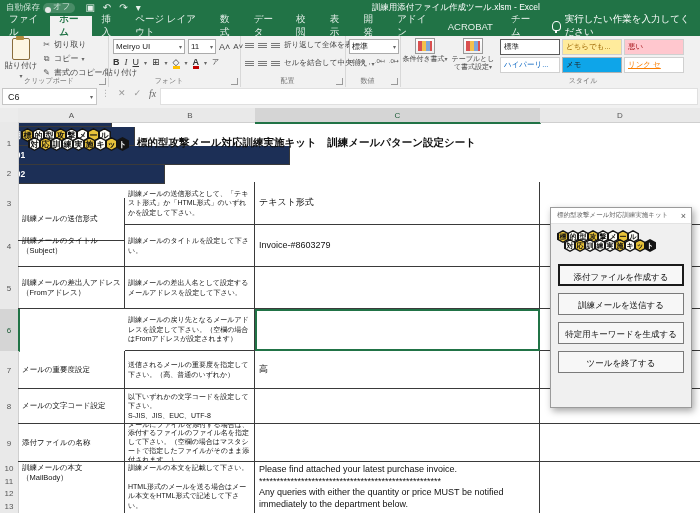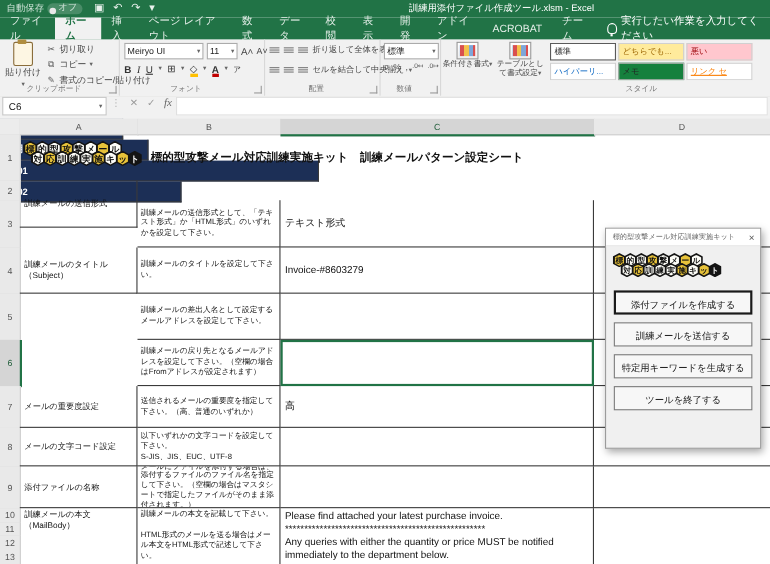--- a/index.html
+++ b/index.html
@@ -60,21 +60,21 @@
   .stylebig{position:absolute;top:2px;width:46px;text-align:center;font-size:7px;color:#444;line-height:1.15;}
   .sb1{left:2px;} .sb2{left:50px;}
   .sgrid{width:18px;height:14px;margin:0 auto 1px;border:1px solid #9a9a9a;background:linear-gradient(#fff,#eee);position:relative;}
   .sgrid:before{content:"";position:absolute;inset:2px;background:repeating-linear-gradient(90deg,#d94f4f 0 4px,#f3c04b 4px 8px,#7ea6d9 8px 12px);}
   .gallery{position:absolute;left:100px;top:3px;display:grid;grid-template-columns:60px 60px 60px;grid-auto-rows:16px;gap:2px;width:186px;overflow:hidden;}
   .gcell{border:1px solid #d0d0d0;background:#fff;font-size:7.5px;display:flex;align-items:center;padding:0 3px;white-space:nowrap;overflow:hidden;color:#222;}
   .gc-normal{border:1.5px solid #5a5a5a;}
   .gc-neutral{background:#ffeb9c;color:#9c6500;}
   .gc-bad{background:#ffc7ce;color:#9c0006;}
   .gc-hyper{color:#0563c1;}
-  .gc-memo{background:#15803d;border:1px solid #b2b2b2;}
+  .gc-memo{background:#0ea5e9;border:1px solid #b2b2b2;}
   .gc-link{color:#fa7d00;text-decoration:underline;}
 
   
   .formulabar{position:absolute;left:0;top:88px;width:700px;height:20px;background:#f1f1f1;border-bottom:1px solid #d4d4d4;display:flex;align-items:flex-start;}
   .namebox{width:88px;height:15px;background:#fff;border:1px solid #c6c6c6;margin-left:2px;display:flex;align-items:center;font-size:9px;color:#222;padding-left:5px;}
   .namebox .caret{margin-left:auto;margin-right:3px;}
   .fb-sep{color:#b5b5b5;font-size:9px;margin:0 4px;}
   .fb-btn{color:#9a9a9a;font-size:9px;margin:0 4px;}
   .fx{font-family:"Liberation Serif",serif;font-style:italic;color:#666;font-size:10px;margin:0 4px;}
   .fb-input{flex:1;height:15px;background:#fff;border:1px solid #e0e0e0;margin-right:2px;font-size:9px;}
@@ -328,31 +328,33 @@
         <div class="logo-row"><span class="hex hex-y"><span class="hex-in">標</span></span><span class="hex hex-w"><span class="hex-in">的</span></span><span class="hex hex-w"><span class="hex-in">型</span></span><span class="hex hex-y"><span class="hex-in">攻</span></span><span class="hex hex-w"><span class="hex-in">撃</span></span><span class="hex hex-w"><span class="hex-in">メ</span></span><span class="hex hex-y"><span class="hex-in">ー</span></span><span class="hex hex-w"><span class="hex-in">ル</span></span></div>
         <div class="logo-row"><span class="hex hex-w"><span class="hex-in">対</span></span><span class="hex hex-y"><span class="hex-in">応</span></span><span class="hex hex-w"><span class="hex-in">訓</span></span><span class="hex hex-w"><span class="hex-in">練</span></span><span class="hex hex-w"><span class="hex-in">実</span></span><span class="hex hex-y"><span class="hex-in">施</span></span><span class="hex hex-w"><span class="hex-in">キ</span></span><span class="hex hex-y"><span class="hex-in">ッ</span></span><span class="hex hex-b"><span class="hex-in">ト</span></span></div>
       </div>
     <div class="row1-title">標的型攻撃メール対応訓練実施キット　訓練メールパターン設定シート</div>
 
     <div class="navy cA" style="top:56px;height:18px;">パターンID</div>
     <div class="navy cB" style="top:56px;height:18px;">説明</div>
     <div class="navy cC" style="top:56px;height:18px;">M001</div>
     <div class="navy cD" style="top:56px;height:18px;">M002</div>
 
-    <div class="cell cA lblA" style="top:56px;height:43px;">訓練メールの送信形式</div>
+    <div class="cell cA lblA" style="top:90px;height:43px;">訓練メールの送信形式</div>
     <div class="cell cB lblB" style="top:74px;height:43px;">訓練メールの送信形式として、「テキスト形式」か「HTML形式」のいずれかを設定して下さい。</div>
     <div class="cell cC valC" style="top:74px;height:43px;">テキスト形式</div>
     <div class="cell cD" style="top:74px;height:43px;"></div>
 
     <div class="cell cA lblA" style="top:117px;height:42px;">訓練メールのタイトル
 （Subject）</div>
     <div class="cell cB lblB" style="top:117px;height:42px;">訓練メールのタイトルを設定して下さい。</div>
     <div class="cell cC valC" style="top:117px;height:42px;">Invoice-#8603279</div>
     <div class="cell cD" style="top:117px;height:42px;"></div>
 
+    <div class="cell cA lblA" style="top:159px;height:42px;">訓練メールの差出人アドレス
+（Fromアドレス）</div>
     <div class="cell cB lblB" style="top:159px;height:42px;">訓練メールの差出人名として設定するメールアドレスを設定して下さい。</div>
     <div class="cell cC valC" style="top:159px;height:42px;"></div>
     <div class="cell cD" style="top:159px;height:42px;"></div>
 
     <div class="cell cB lblB" style="top:201px;height:42px;">訓練メールの戻り先となるメールアドレスを設定して下さい。（空欄の場合はFromアドレスが設定されます）</div>
     <div class="cell cC valC sel-cell" style="top:201px;height:42px;"></div>
     <div class="cell cD" style="top:201px;height:42px;"></div>
 
     <div class="cell cA lblA" style="top:243px;height:38px;">メールの重要度設定</div>
     <div class="cell cB lblB" style="top:243px;height:38px;">送信されるメールの重要度を指定して下さい。（高、普通のいずれか）</div>

